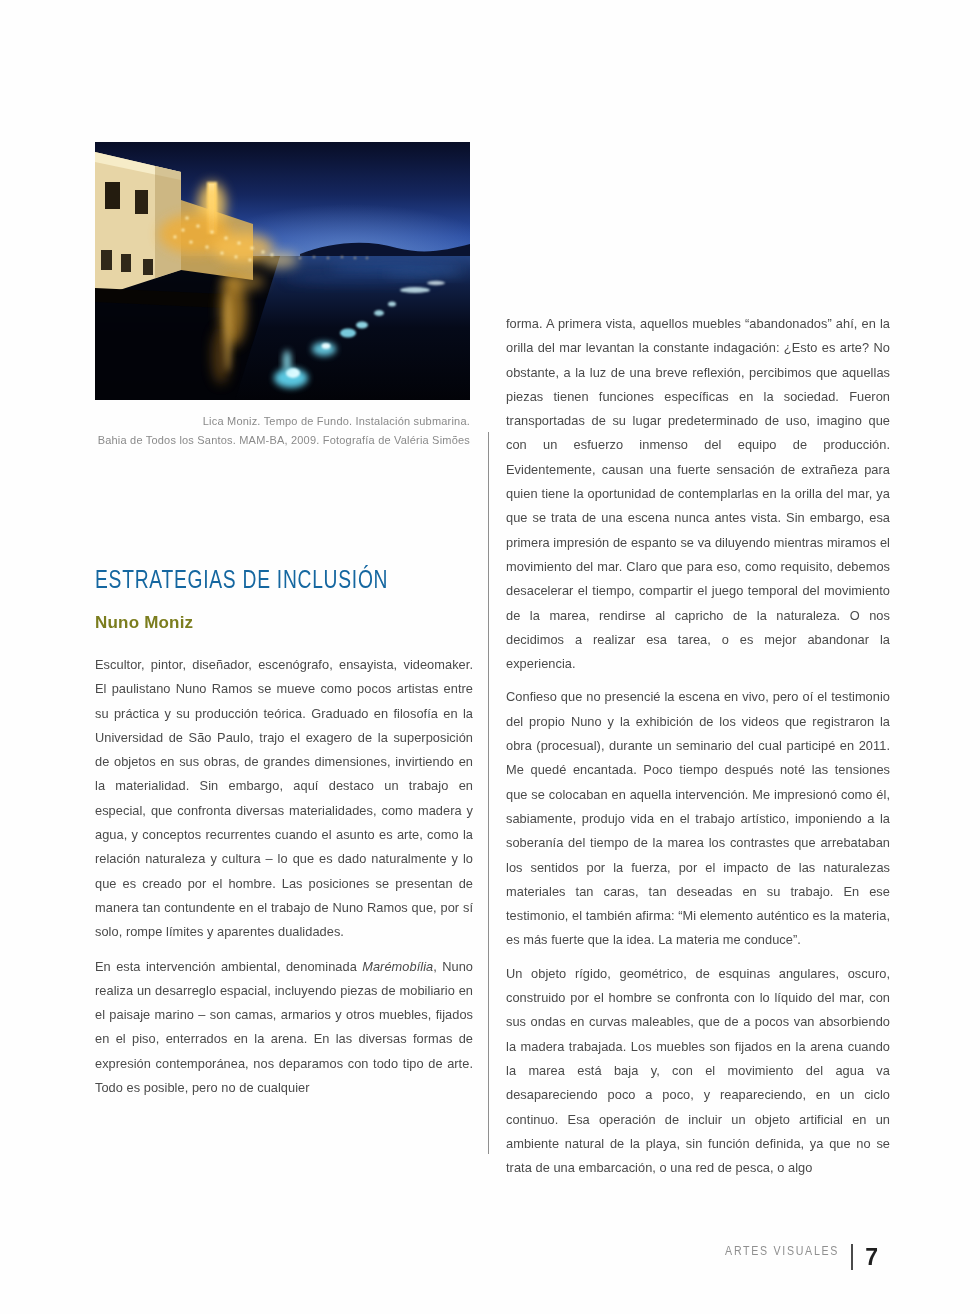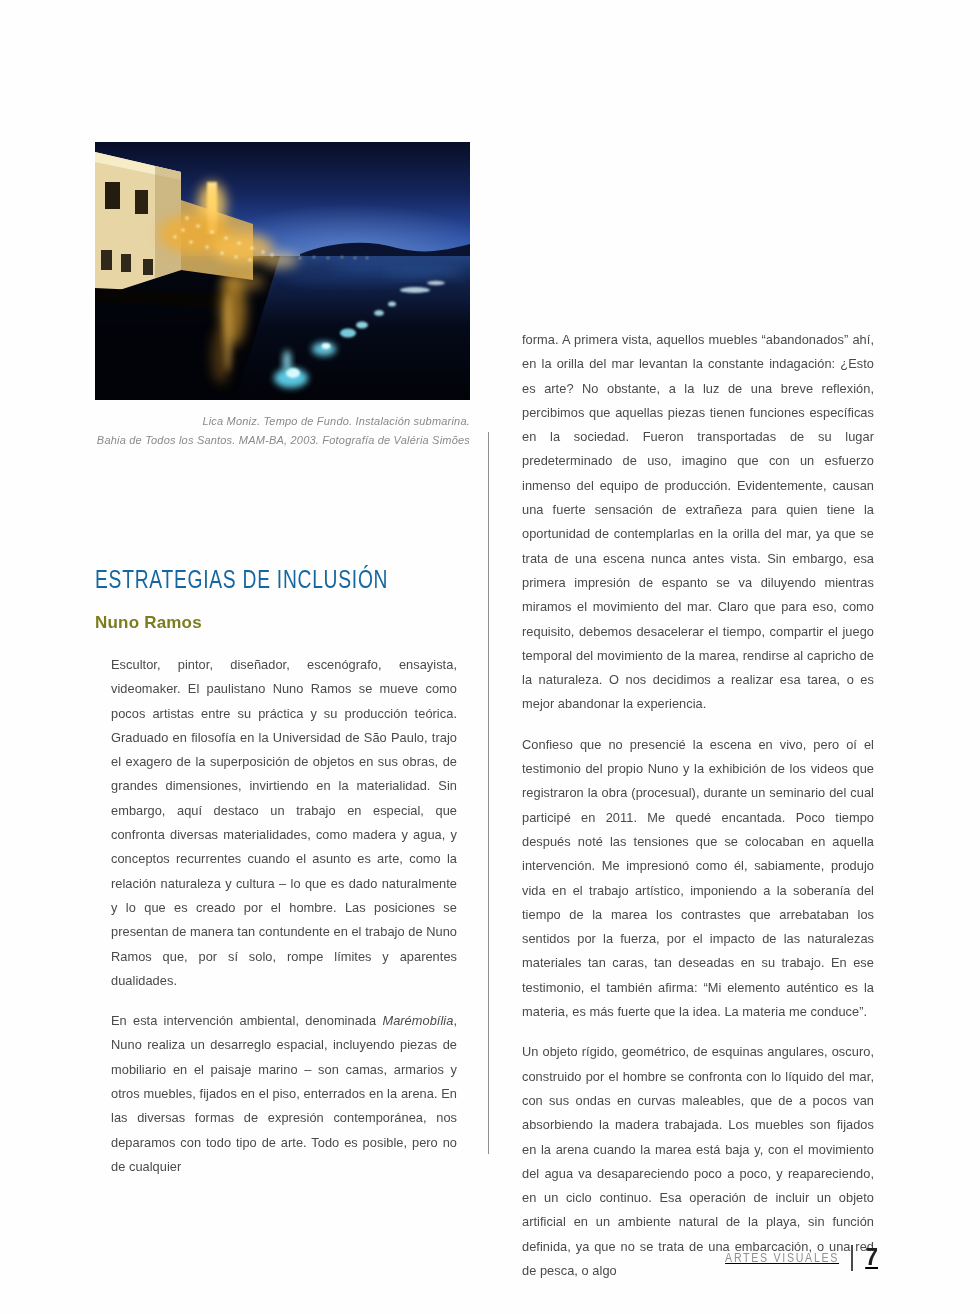--- a/index.html
+++ b/index.html
@@ -10,32 +10,32 @@
   .page { position:absolute; inset:0; background:#fefefe; }
 
   .photo {
     position:absolute; left:95px; top:142px; width:375px; height:258px;
     display:block;
   }
 
   .caption {
     position:absolute; left:95px; top:412px; width:375px;
     text-align:right; font-size:11px; line-height:19px;
-    color:#8a8a8a; letter-spacing:0.2px;font-style:italic;
+    color:#8a8a8a; letter-spacing:0.2px;
   }
 
   .left-col {
     position:absolute; left:95px; top:528px; width:378px;
   }
   .right-col {
     position:absolute; left:506px; top:312px; width:384px;
   }
 
   p.body {
-    margin:16px; font-size:12.8px; line-height:24.3px;
+    margin:0; font-size:12.8px; line-height:24.3px;
     color:#4a4a4a; text-align:justify; letter-spacing:0.05px;
   }
   .right-col p.body { margin-bottom:9px; }
 
   .section-heading {
     margin:36px 0 0 0; font-weight:400; font-size:26px;
     color:#1567a0; letter-spacing:1px; white-space:nowrap;
     transform:scaleX(0.74); transform-origin:0 50%;
   }
   .subsection-heading {
@@ -46,21 +46,21 @@
   .para-2 { margin-top:10px !important; }
   .para-2 em { }
 
   .divider {
     position:absolute; left:488px; top:432px; width:1px; height:722px;
     background:#8f8f8f;
   }
 
   .footer {
     position:absolute; top:1244px; right:102px;
-    display:flex; align-items:center; gap:12px;text-decoration:underline;
+    display:flex; gap:12px;
   }
   .footer-label {
     font-size:12.5px; letter-spacing:2px; color:#8f8f8f;
     transform:scaleX(0.85); transform-origin:100% 50%;
     white-space:nowrap;
   }
   .footer-bar { width:2px; height:26px; background:#4a4a4a; }
   .footer-number { font-size:23px; font-weight:700; color:#1f1f1f; }
 </style>
 </head>
@@ -164,26 +164,26 @@
     <ellipse cx="253" cy="191" rx="8" ry="4.5" fill="#85dff2" opacity="0.9" filter="url(#b1)"></ellipse>
     <ellipse cx="267" cy="183" rx="6" ry="3.5" fill="#9ce8f6" opacity="0.9" filter="url(#b1)"></ellipse>
     <ellipse cx="284" cy="171" rx="5" ry="3" fill="#b2eef8" opacity="0.85" filter="url(#b1)"></ellipse>
     <ellipse cx="297" cy="162" rx="4" ry="2.5" fill="#c4f3fb" opacity="0.85" filter="url(#b1)"></ellipse>
     <ellipse cx="320" cy="148" rx="15" ry="3" fill="#d8f7fd" opacity="0.8" filter="url(#b1)"></ellipse>
     <ellipse cx="341" cy="141" rx="9" ry="2.2" fill="#ecfcff" opacity="0.75" filter="url(#b1)"></ellipse>
   </svg>
 
   <div class="caption">
     <div>Lica Moniz. Tempo de Fundo. Instalación submarina.</div>
-    <div>Bahia de Todos los Santos. MAM-BA, 2003. Fotografía de Valéria Simões</div>
+    <div>Bahia de Todos los Santos. MAM-BA, 2009. Fotografía de Valéria Simões</div>
   </div>
 
   <div class="left-col">
     <h2 class="section-heading">ESTRATEGIAS DE INCLUSIÓN</h2>
-    <h3 class="subsection-heading">Nuno Ramos</h3>
+    <h3 class="subsection-heading">Nuno Moniz</h3>
     <p class="body para-1">Escultor, pintor, diseñador, escenógrafo, ensayista, videomaker. El paulistano Nuno Ramos se mueve como pocos artistas entre su práctica y su producción teórica. Graduado en filosofía en la Universidad de São Paulo, trajo el exagero de la superposición de objetos en sus obras, de grandes dimensiones, invirtiendo en la materialidad. Sin embargo, aquí destaco un trabajo en especial, que confronta diversas materialidades, como madera y agua, y conceptos recurrentes cuando el asunto es arte, como la relación naturaleza y cultura – lo que es dado naturalmente y lo que es creado por el hombre. Las posiciones se presentan de manera tan contundente en el trabajo de Nuno Ramos que, por sí solo, rompe límites y aparentes dualidades.</p>
     <p class="body para-2"><span>En esta intervención ambiental, denominada </span><em>Marémobília</em><span>, Nuno realiza un desarreglo espacial, incluyendo piezas de mobiliario en el paisaje marino – son camas, armarios y otros muebles, fijados en el piso, enterrados en la arena. En las diversas formas de expresión contemporánea, nos deparamos con todo tipo de arte. Todo es posible, pero no de cualquier</span></p>
   </div>
 
   <div class="divider"></div>
 
   <div class="right-col">
     <p class="body">forma. A primera vista, aquellos muebles “abandonados” ahí, en la orilla del mar levantan la constante indagación: ¿Esto es arte? No obstante, a la luz de una breve reflexión, percibimos que aquellas piezas tienen funciones específicas en la sociedad. Fueron transportadas de su lugar predeterminado de uso, imagino que con un esfuerzo inmenso del equipo de producción. Evidentemente, causan una fuerte sensación de extrañeza para quien tiene la oportunidad de contemplarlas en la orilla del mar, ya que se trata de una escena nunca antes vista. Sin embargo, esa primera impresión de espanto se va diluyendo mientras miramos el movimiento del mar. Claro que para eso, como requisito, debemos desacelerar el tiempo, compartir el juego temporal del movimiento de la marea, rendirse al capricho de la naturaleza. O nos decidimos a realizar esa tarea, o es mejor abandonar la experiencia.</p>
     <p class="body">Confieso que no presencié la escena en vivo, pero oí el testimonio del propio Nuno y la exhibición de los videos que registraron la obra (procesual), durante un seminario del cual participé en 2011. Me quedé encantada. Poco tiempo después noté las tensiones que se colocaban en aquella intervención. Me impresionó como él, sabiamente, produjo vida en el trabajo artístico, imponiendo a la soberanía del tiempo de la marea los contrastes que arrebataban los sentidos por la fuerza, por el impacto de las naturalezas materiales tan caras, tan deseadas en su trabajo. En ese testimonio, el también afirma: “Mi elemento auténtico es la materia, es más fuerte que la idea. La materia me conduce”.</p>
     <p class="body">Un objeto rígido, geométrico, de esquinas angulares, oscuro, construido por el hombre se confronta con lo líquido del mar, con sus ondas en curvas maleables, que de a pocos van absorbiendo la madera trabajada. Los muebles son fijados en la arena cuando la marea está baja y, con el movimiento del agua va desapareciendo poco a poco, y reapareciendo, en un ciclo continuo. Esa operación de incluir un objeto artificial en un ambiente natural de la playa, sin función definida, ya que no se trata de una embarcación, o una red de pesca, o algo</p>

